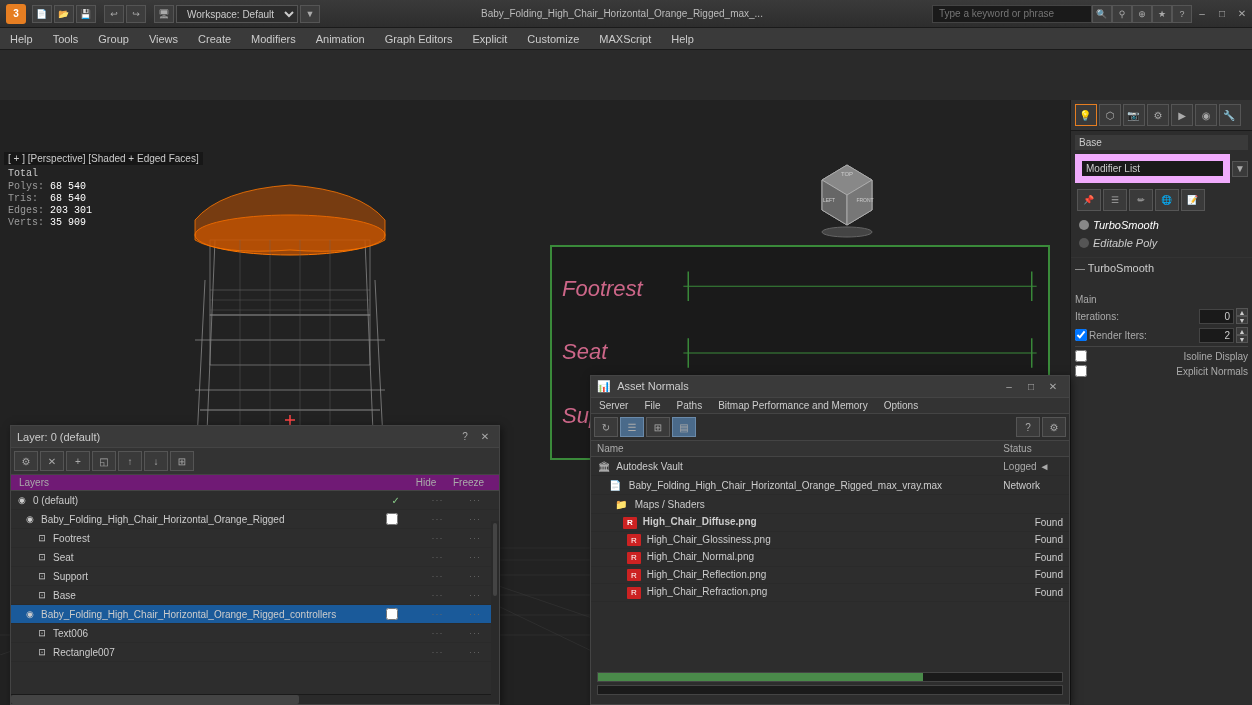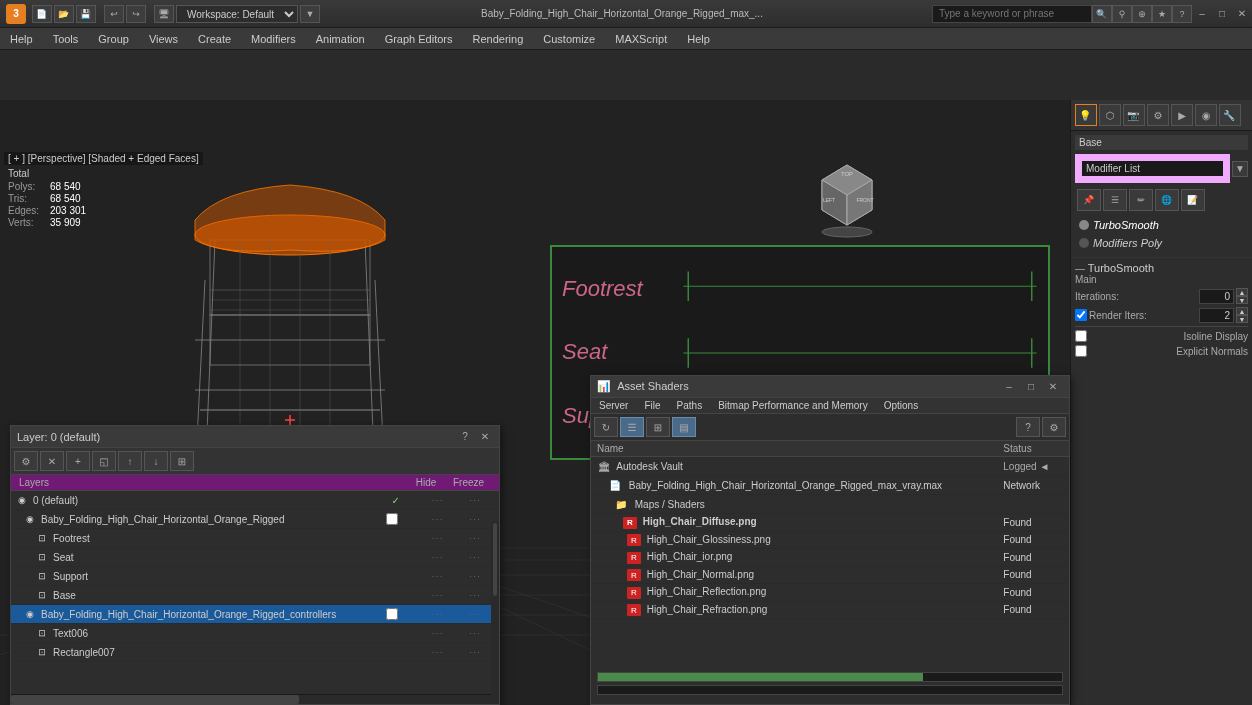--- a/index.html
+++ b/index.html
@@ -18,21 +18,21 @@
     .win-btn { width: 20px; height: 20px; display: flex; align-items: center; justify-content: center; font-size: 10px; cursor: pointer; color: #aaa; }
 
     
     #menu-bar { height: 22px; background: #3a3a3a; display: flex; align-items: center; border-bottom: 1px solid #1a1a1a; }
     .menu-item { padding: 2px 10px; font-size: 11px; color: #ccc; cursor: pointer; height: 22px; display: flex; align-items: center; }
 
     
     #viewport-label { position: absolute; top: 52px; left: 4px; color: #ccc; font-size: 10px; background: rgba(0,0,0,0.3); padding: 1px 4px; z-index: 10; }
 
     
-    #stats-panel { position: absolute; top: 68px; left: 8px; font-size: 10px; color: #ccc; z-index: 10; }
+    #stats-panel { position: absolute; top: 68px; left: 8px; font-size: 10px; color: #ccc; z-index: 10; font-family: Liberation Mono, monospace; }
     #stats-panel .stat-row { display: flex; gap: 4px; margin-bottom: 1px; }
     .stat-label { color: #999; width: 38px; }
     .stat-value { color: #fff; }
     .stat-total { color: #ccc; font-size: 10px; margin-bottom: 2px; }
 
     
     #viewport-area { position: absolute; top: 50px; left: 0; width: 1070px; height: 655px; background: #1a1a1a; overflow: hidden; }
     #viewport-bg { width: 100%; height: 100%; background: #222; position: relative; }
 
     
@@ -50,21 +50,21 @@
     #base-label { color: #ccc; font-size: 10px; margin-bottom: 4px; background: #3a3a3a; padding: 2px 4px; }
     #modifier-list-row { display: flex; gap: 2px; align-items: center; margin-bottom: 4px; }
     #modifier-list-label { flex: 1; background: #1a1a1a; border: 7px solid #f0abfc; padding: 2px 4px; font-size: 10px; color: #ccc; }
     .modifier-item { display: flex; align-items: center; gap: 4px; padding: 2px 4px; margin-bottom: 2px; }
     .mod-bullet { width: 10px; height: 10px; background: #ccc; border-radius: 50%; flex-shrink: 0; }
     .mod-name { font-size: 11px; color: #ccc; font-style: italic; }
     .mod-name.active { color: #ffffff; }
     #modifier-actions { display: flex; gap: 2px; padding: 2px; margin-bottom: 4px; }
     .mod-action-btn { width: 24px; height: 22px; background: #3a3a3a; border: 1px solid #555; display: flex; align-items: center; justify-content: center; font-size: 9px; cursor: pointer; color: #aaa; }
     #turbosmooth-section { padding: 4px; border-top: 1px solid #333; }
-    #ts-header { color: #ccc; font-size: 11px; margin-bottom: 0; }
+    #ts-header { color: #ccc; font-size: 11px; margin-bottom: 20px; }
     .ts-row { display: flex; align-items: center; justify-content: space-between; margin-bottom: 3px; }
     .ts-label { color: #aaa; font-size: 10px; }
     .ts-input { width: 40px; background: #1a1a1a; border: 1px solid #444; color: #ccc; text-align: right; font-size: 10px; padding: 1px 3px; }
     .ts-checkbox { width: 12px; height: 12px; }
     .ts-divider { height: 1px; background: #444; margin: 3px 0; }
 
     
     #nav-cube { position: absolute; top: 60px; right: 188px; width: 70px; height: 70px; }
 
     
@@ -98,21 +98,21 @@
     #asset-toolbar { display: flex; gap: 2px; padding: 3px; background: #2d2d2d; border-bottom: 1px solid #444; align-items: center; justify-content: space-between; }
     #asset-tb-left { display: flex; gap: 2px; }
     .asset-tb-btn { width: 24px; height: 20px; background: #3a3a3a; border: 1px solid #555; display: flex; align-items: center; justify-content: center; font-size: 10px; cursor: pointer; color: #aaa; }
     .asset-tb-btn.active { background: #4a6a8a; border-color: #6a8aaa; }
     #asset-tb-right { display: flex; gap: 2px; }
     #asset-table { width: 100%; border-collapse: collapse; font-size: 10px; }
     #asset-table th { background: #333; color: #aaa; text-align: left; padding: 2px 6px; border-bottom: 1px solid #444; font-weight: normal; position: sticky; top: 0; }
     #asset-table td { padding: 2px 6px; border-bottom: 1px solid #2a2a2a; color: #ccc; white-space: nowrap; }
     .asset-icon { width: 14px; height: 14px; display: inline-flex; align-items: center; justify-content: center; margin-right: 3px; }
     .status-network { color: #ff9933; }
-    .status-found { color: #88cc88; }
+    .status-found { color: #88cc88; text-align: right; }
     .asset-table-container { overflow-y: auto; height: calc(100% - 100px); }
     #asset-progress1 { height: 10px; background: #1a1a1a; border: 1px solid #444; margin: 3px 6px; }
     #asset-progress1-bar { height: 100%; width: 70%; background: #4a8a4a; }
     #asset-progress2 { height: 10px; background: #1a1a1a; border: 1px solid #444; margin: 3px 6px; }
   </style>
 </head>
 <body>
 
 <div id="title-bar">
   <div id="title-bar-left">
@@ -150,21 +150,21 @@
 
 <div id="menu-bar">
   <div class="menu-item">Help</div>
   <div class="menu-item">Tools</div>
   <div class="menu-item">Group</div>
   <div class="menu-item">Views</div>
   <div class="menu-item">Create</div>
   <div class="menu-item">Modifiers</div>
   <div class="menu-item">Animation</div>
   <div class="menu-item">Graph Editors</div>
-  <div class="menu-item">Rendering</div>
+  <div class="menu-item">Explicit</div>
   <div class="menu-item">Customize</div>
   <div class="menu-item">MAXScript</div>
   <div class="menu-item">Help</div>
 </div>
 
 <div style="position:absolute; top:50px; left:0; width:1252px; height:655px;">
 
   <div id="viewport-area">
     <div id="viewport-bg">
 
@@ -322,21 +322,21 @@
         <div class="mod-action-btn">✏</div>
         <div class="mod-action-btn">🌐</div>
         <div class="mod-action-btn">📝</div>
       </div>
       <div class="modifier-item">
         <div class="mod-bullet" style="background:#888;"></div>
         <span class="mod-name active">TurboSmooth</span>
       </div>
       <div class="modifier-item">
         <div class="mod-bullet" style="background:#555;"></div>
-        <span class="mod-name">Modifiers Poly</span>
+        <span class="mod-name">Editable Poly</span>
       </div>
     </div>
     <div id="turbosmooth-section">
       <div style="display:flex; align-items:center; justify-content:space-between;">
         <div id="ts-header">
           <span style="color:#aaa; font-size:10px;">— </span>
           <span>TurboSmooth</span>
         </div>
       </div>
       <div class="ts-row">
@@ -473,21 +473,21 @@
     </div>
     <div id="layers-scrollbar">
       <div style="height:40%; background:#444; border-radius:2px; margin:2px;"></div>
     </div>
   </div>
 
   <div id="asset-panel">
     <div id="asset-title-bar">
       <span id="asset-title">
         <span style="color:#e67e22; margin-right:4px;">📊</span>
-        <span>Asset Shaders</span>
+        <span>Asset Normals</span>
       </span>
       <div id="asset-title-actions">
         <div class="win-btn">–</div>
         <div class="win-btn">□</div>
         <div class="win-btn">✕</div>
       </div>
     </div>
     <div id="asset-menu-bar">
       <div class="asset-menu">Server</div>
       <div class="asset-menu">File</div>
@@ -550,27 +550,20 @@
           </tr>
 
           <tr class="asset-row">
             <td style="padding-left:36px;">
               <span class="asset-icon" style="background:#cc2222; width:14px; height:12px; font-size:8px; color:white; display:inline-flex; align-items:center; justify-content:center; border-radius:1px; margin-right:3px;">R</span>
               <span>High_Chair_Glossiness.png</span>
             </td>
             <td class="status-found">Found</td>
           </tr>
 
-          <tr class="asset-row">
-            <td style="padding-left:36px;">
-              <span class="asset-icon" style="background:#cc2222; width:14px; height:12px; font-size:8px; color:white; display:inline-flex; align-items:center; justify-content:center; border-radius:1px; margin-right:3px;">R</span>
-              <span>High_Chair_ior.png</span>
-            </td>
-            <td class="status-found">Found</td>
-          </tr>
 
           <tr class="asset-row">
             <td style="padding-left:36px;">
               <span class="asset-icon" style="background:#cc2222; width:14px; height:12px; font-size:8px; color:white; display:inline-flex; align-items:center; justify-content:center; border-radius:1px; margin-right:3px;">R</span>
               <span>High_Chair_Normal.png</span>
             </td>
             <td class="status-found">Found</td>
           </tr>
 
           <tr class="asset-row">

